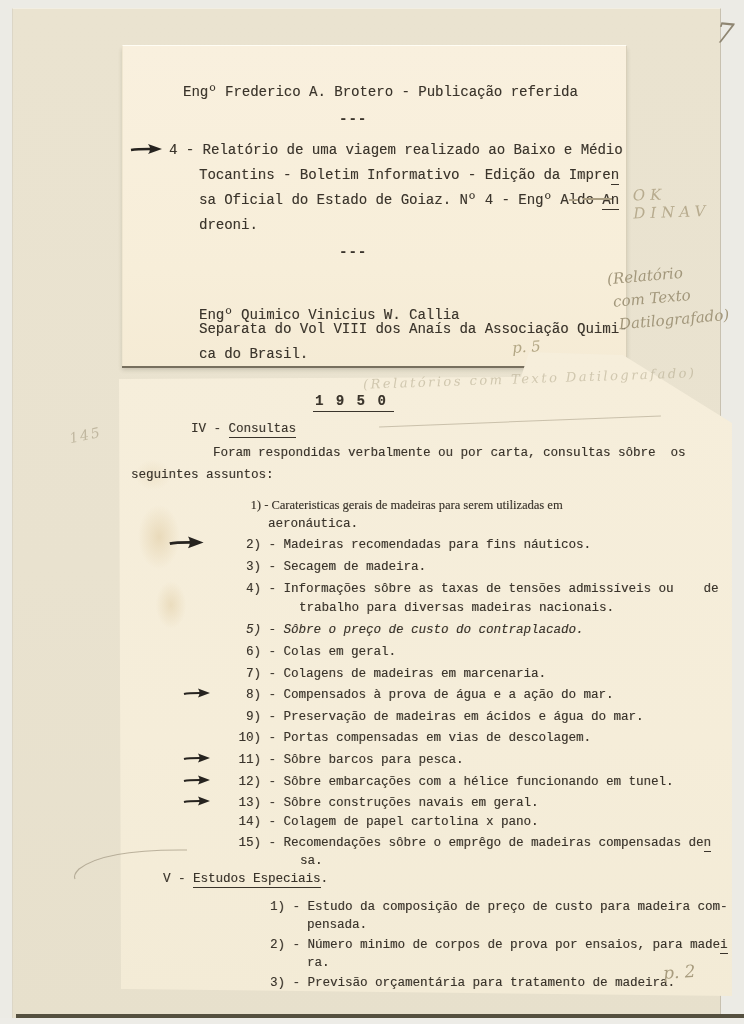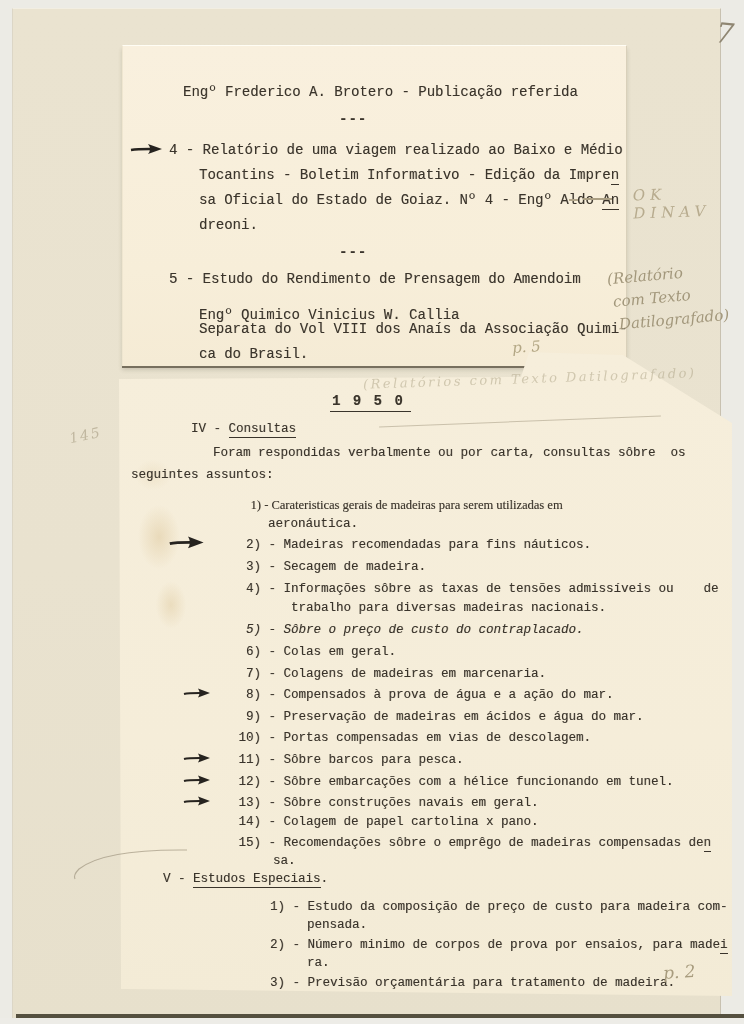--- a/index.html
+++ b/index.html
@@ -74,47 +74,46 @@
         <svg width="36" height="14" viewBox="0 0 36 14">
             <path d="M2 8 C8 7,14 7,21 7" stroke="#26231f" stroke-width="2.4" fill="none"></path>
             <path d="M19 2 L33 7 L19 12 Q23 7 19 2 Z" fill="#26231f"></path>
           </svg>
       </div>
       <div class="tw tw14" style="left:46px;top:95px">4 - Relatório de uma viagem realizado ao Baixo e Médio</div>
       <div class="tw tw14" style="left:76px;top:120px"><span>Tocantins - Boletim Informativo - Edição da Impre</span><span class="u">n</span></div>
       <div class="tw tw14" style="left:76px;top:145px"><span>sa Oficial do Estado de Goiaz. Nº 4 - Engº Aldo </span><span class="u">An</span></div>
       <div class="tw tw14" style="left:76px;top:170px">dreoni.</div>
       <div class="tw tw14 sep" style="left:216px;top:197px">---</div>
-      <div class="tw tw14" style="left:46px;top:224px">5 - Estudo do Rendimento de Prensagem do Amendoim</div>
       <div class="tw tw14" style="left:76px;top:260px">Engº Quimico Vinicius W. Callia</div>
       <div class="tw tw14" style="left:76px;top:274px">Separata do Vol VIII dos Anaís da Associação Quimi-</div>
       <div class="tw tw14" style="left:76px;top:299px">ca do Brasil.</div>
       <div class="pencil p5">p. 5</div>
     </div>
 
     <div class="paper paper-bottom">
       <div class="crease crease-diag"></div>
       <div class="crease-tick"></div>
 
-      <div class="tw title-year" style="left:211px;top:46px">1 9 5 0</div>
+      <div class="tw title-year" style="left:194px;top:46px">1 9 5 0</div>
       <div class="tw tw12" style="left:72px;top:74px"><span>IV - </span><span class="hd">Consultas</span></div>
       <div class="tw tw12" style="left:94px;top:98px">Foram respondidas verbalmente ou por carta, consultas sôbre  os</div>
       <div class="tw tw12" style="left:12px;top:120px">seguintes assuntos:</div>
 
       <div id="consultas-list">
           <div class="item tw tw12" style="left: 108px; top: 150px; font-family: Liberation Serif, serif;"><span class="num">1)</span><span> - </span><span>Carateristicas gerais de madeiras para serem utilizadas em</span></div>
           <div class="tw tw12" style="left: 149px; top: 169px;">aeronáutica.</div>
           <div class="item tw tw12" style="left: 108px; top: 190px;"><span class="num">2)</span><span> - </span><span>Madeiras recomendadas para fins náuticos.</span></div>
           <div class="arrow-wrap" style="left: 54px; top: 189px; transform: scale(1.3);"><svg width="30" height="12" viewBox="0 0 30 12">
               <path d="M1 7 C5 6,10 6,17 6" stroke="#26231f" stroke-width="2.2" fill="none"></path>
               <path d="M15 1.5 L27 6 L15 10.5 Q18 6 15 1.5 Z" fill="#26231f"></path>
             </svg></div>
           <div class="item tw tw12" style="left: 108px; top: 212px;"><span class="num">3)</span><span> - </span><span>Secagem de madeira.</span></div>
           <div class="item tw tw12" style="left: 108px; top: 234px;"><span class="num">4)</span><span> - </span><span>Informações sôbre as taxas de tensões admissíveis ou    de</span></div>
-          <div class="tw tw12" style="left: 172px; top: 253px;">trabalho para diversas madeiras nacionais.</div>
+          <div class="tw tw12" style="left: 180px; top: 253px;">trabalho para diversas madeiras nacionais.</div>
           <div class="item tw tw12" style="left: 108px; top: 275px; font-style: italic;"><span class="num">5)</span><span> - </span><span>Sôbre o preço de custo do contraplacado.</span></div>
           <div class="item tw tw12" style="left: 108px; top: 297px;"><span class="num">6)</span><span> - </span><span>Colas em geral.</span></div>
           <div class="item tw tw12" style="left: 108px; top: 319px;"><span class="num">7)</span><span> - </span><span>Colagens de madeiras em marcenaria.</span></div>
           <div class="item tw tw12" style="left: 108px; top: 340px;"><span class="num">8)</span><span> - </span><span>Compensados à prova de água e a ação do mar.</span></div>
           <div class="arrow-wrap" style="left: 64px; top: 339px;"><svg width="30" height="12" viewBox="0 0 30 12">
               <path d="M1 7 C5 6,10 6,17 6" stroke="#26231f" stroke-width="2.2" fill="none"></path>
               <path d="M15 1.5 L27 6 L15 10.5 Q18 6 15 1.5 Z" fill="#26231f"></path>
             </svg></div>
           <div class="item tw tw12" style="left: 108px; top: 362px;"><span class="num">9)</span><span> - </span><span>Preservação de madeiras em ácidos e água do mar.</span></div>
           <div class="item tw tw12" style="left: 108px; top: 383px;"><span class="num">10)</span><span> - </span><span>Portas compensadas em vias de descolagem.</span></div>
@@ -128,21 +127,21 @@
               <path d="M1 7 C5 6,10 6,17 6" stroke="#26231f" stroke-width="2.2" fill="none"></path>
               <path d="M15 1.5 L27 6 L15 10.5 Q18 6 15 1.5 Z" fill="#26231f"></path>
             </svg></div>
           <div class="item tw tw12" style="left: 108px; top: 448px;"><span class="num">13)</span><span> - </span><span>Sôbre construções navais em geral.</span></div>
           <div class="arrow-wrap" style="left: 64px; top: 447px;"><svg width="30" height="12" viewBox="0 0 30 12">
               <path d="M1 7 C5 6,10 6,17 6" stroke="#26231f" stroke-width="2.2" fill="none"></path>
               <path d="M15 1.5 L27 6 L15 10.5 Q18 6 15 1.5 Z" fill="#26231f"></path>
             </svg></div>
           <div class="item tw tw12" style="left: 108px; top: 467px;"><span class="num">14)</span><span> - </span><span>Colagem de papel cartolina x pano.</span></div>
           <div class="item tw tw12" style="left: 108px; top: 488px;"><span class="num">15)</span><span> - </span><span>Recomendações sôbre o emprêgo de madeiras compensadas de</span><span class="u">n</span></div>
-          <div class="tw tw12" style="left: 154px; top: 506px;">sa.</div>
+          <div class="tw tw12" style="left: 181px; top: 506px;">sa.</div>
         </div>
 
       <div class="tw tw12" style="left:44px;top:524px"><span>V - </span><span class="hd">Estudos Especiais</span><span>.</span></div>
 
       <div id="estudos-list">
           <div class="item tw tw12" style="left: 132px; top: 552px;"><span class="num">1)</span><span> - </span><span>Estudo da composição de preço de custo para madeira com-</span></div>
           <div class="tw tw12" style="left: 188px; top: 570px;">pensada.</div>
           <div class="item tw tw12" style="left: 132px; top: 590px;"><span class="num">2)</span><span> - </span><span>Número minimo de corpos de prova por ensaios, para made</span><span class="u">i</span></div>
           <div class="tw tw12" style="left: 188px; top: 608px;">ra.</div>
           <div class="item tw tw12" style="left: 132px; top: 628px;"><span class="num">3)</span><span> - </span><span>Previsão orçamentária para tratamento de madeira.</span></div>

